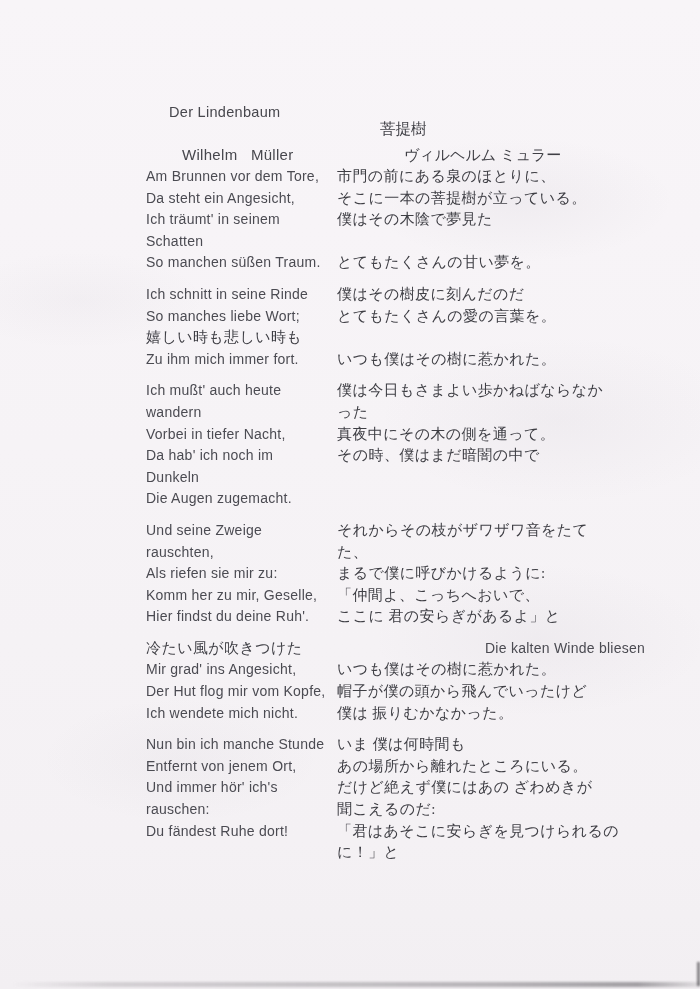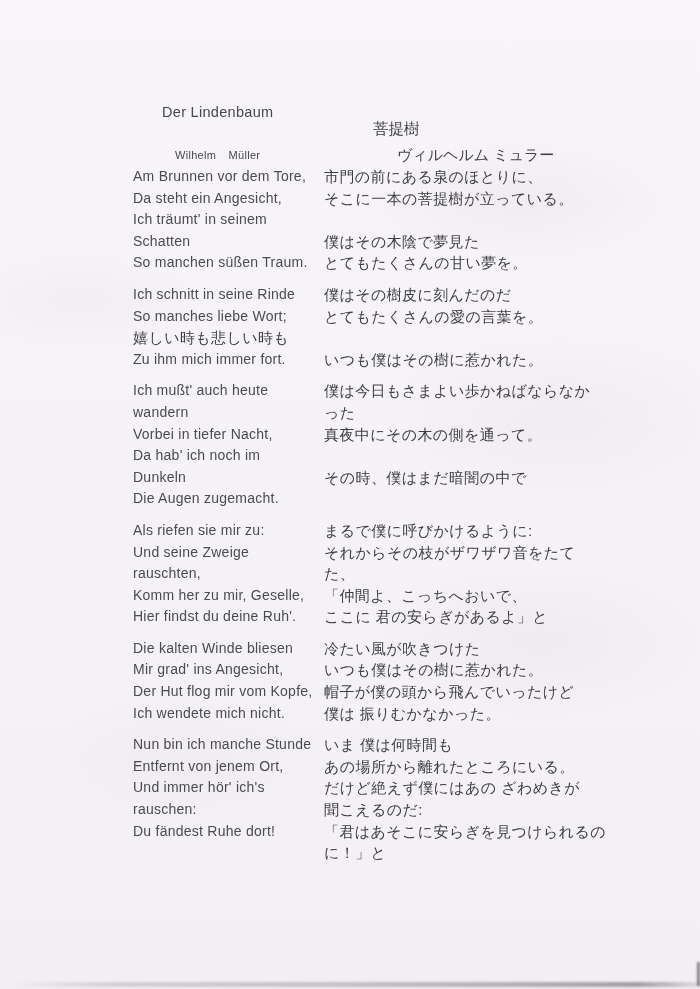--- a/index.html
+++ b/index.html
@@ -23,52 +23,53 @@
     pointer-events: none;
     background:
       radial-gradient(220px 90px at 520px 200px, rgba(120,110,130,0.06), transparent 70%),
       radial-gradient(260px 120px at 560px 420px, rgba(120,110,130,0.05), transparent 70%),
       radial-gradient(240px 110px at 540px 640px, rgba(120,110,130,0.05), transparent 70%),
       radial-gradient(200px 90px at 180px 760px, rgba(120,110,130,0.04), transparent 70%),
       radial-gradient(180px 70px at 80px 300px, rgba(120,110,130,0.04), transparent 70%);
   }
   .header {
     position: absolute;
-    top: 99px; left: 140px; right: 24px;
+    top: 99px; left: 147px; right: 24px;
   }
   .hrow { display: flex; line-height: 26px; }
   .hcell-de { width: 187px; flex: none; white-space: nowrap; }
   .hcell-ja { flex: 1; white-space: nowrap; }
   .title-de { padding-left: 22px; font-size: 14.5px; letter-spacing: 0.3px; }
   .title-ja { padding-left: 24px; font-size: 15.5px; color: #3f3f45; margin-top: 17px; }
-  .author-de { padding-left: 35px; font-size: 11px; letter-spacing: 0.3px; word-spacing: 9px; }
+  .author-de { padding-left: 35px; font-size: 15px; letter-spacing: 0.3px; word-spacing: 9px; }
   .author-ja { padding-left: 35px; font-size: 15px; color: #3f3f45; }
   .poem {
     position: absolute;
     top: 166px; left: 133px; right: 24px;
   }
-  .stanza { margin-bottom: 10px; }
+  .stanza { margin-bottom: 10px; margin-left: 13px; }
   .vrow { display: flex; align-items: flex-start; }
-  .vrow.center { align-items: flex-end; }
+  .vrow.center { align-items: flex-start; }
   .cell { min-width: 0; }
   .cell.de { width: 187px; flex: none; padding-right: 4px; }
   .cell.ja { flex: 1; }
   .line {
     white-space: nowrap;
     line-height: 21.6px;
   }
   .cell.de .line {
     font-size: 14px;
     letter-spacing: 0.25px;
     color: #4b4b52;
   }
   .cell.ja .line {
     font-size: 15px;
     letter-spacing: 0.4px;
     color: #3e3e44;
+    font-family: Liberation Serif, serif;
   }
   
   .edge-bottom {
     position: absolute; bottom: 2px; left: 12px; right: 0; height: 5px;
     background: linear-gradient(90deg,
       rgba(110,105,110,0.00) 0%,
       rgba(110,105,110,0.22) 14%,
       rgba(96,93,98,0.30) 45%,
       rgba(78,76,81,0.36) 70%,
       rgba(62,60,65,0.44) 91%,
@@ -195,60 +196,60 @@
         </div>
         <div class="vrow">
           <div class="cell de">
             <div class="line">Die Augen zugemacht.</div>
           </div>
         </div>
       </div>
       <div class="stanza">
         <div class="vrow">
           <div class="cell de">
-            <div class="line">Als riefen sie mir zu:</div>
-          </div>
-          <div class="cell ja">
-            <div class="line">まるで僕に呼びかけるように:</div>
-          </div>
-        </div>
-        <div class="vrow">
-          <div class="cell de">
             <div class="line">Und seine Zweige</div>
             <div class="line">rauschten,</div>
           </div>
           <div class="cell ja">
             <div class="line">それからその枝がザワザワ音をたて</div>
             <div class="line">た、</div>
           </div>
         </div>
         <div class="vrow">
           <div class="cell de">
+            <div class="line">Als riefen sie mir zu:</div>
+          </div>
+          <div class="cell ja">
+            <div class="line">まるで僕に呼びかけるように:</div>
+          </div>
+        </div>
+        <div class="vrow">
+          <div class="cell de">
             <div class="line">Komm her zu mir, Geselle,</div>
           </div>
           <div class="cell ja">
             <div class="line">「仲間よ、こっちへおいで、</div>
           </div>
         </div>
         <div class="vrow">
           <div class="cell de">
             <div class="line">Hier findst du deine Ruh'.</div>
           </div>
           <div class="cell ja">
             <div class="line">ここに 君の安らぎがあるよ」と</div>
           </div>
         </div>
       </div>
       <div class="stanza">
         <div class="vrow">
+          <div class="cell ja">
+            <div class="line">冷たい風が吹きつけた</div>
+          </div>
           <div class="cell de">
             <div class="line">Die kalten Winde bliesen</div>
-          </div>
-          <div class="cell ja">
-            <div class="line">冷たい風が吹きつけた</div>
           </div>
         </div>
         <div class="vrow">
           <div class="cell de">
             <div class="line">Mir grad' ins Angesicht,</div>
           </div>
           <div class="cell ja">
             <div class="line">いつも僕はその樹に惹かれた。</div>
           </div>
         </div>

